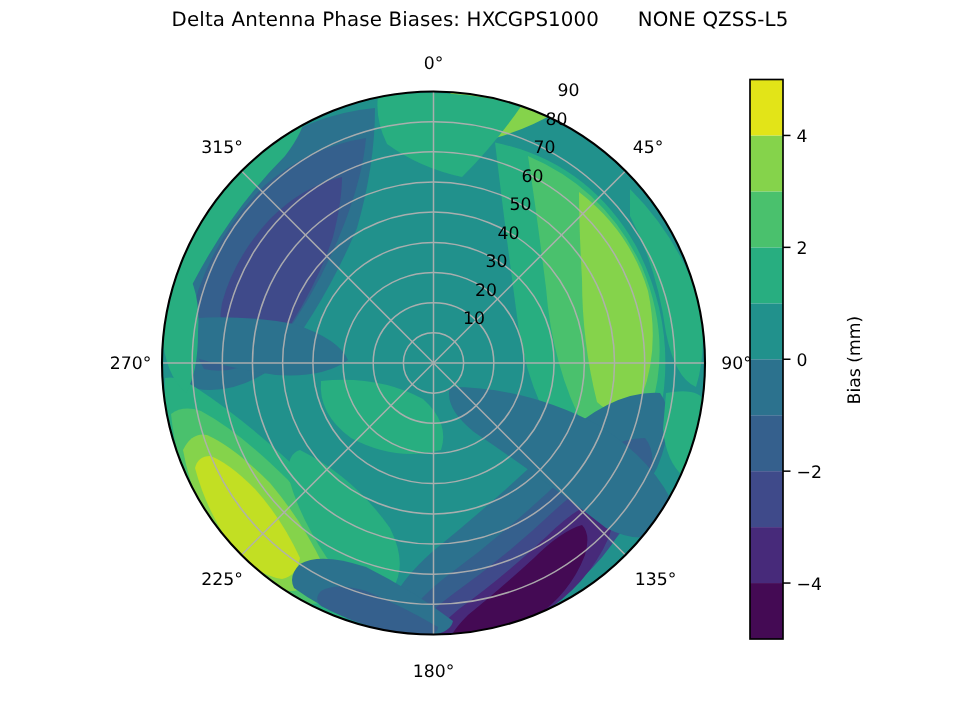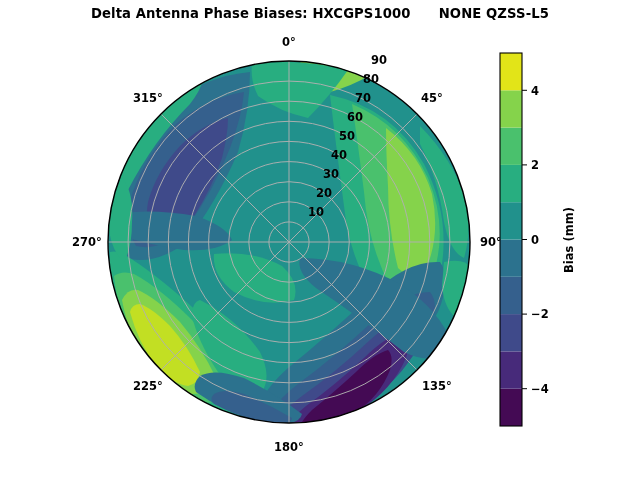--- a/index.html
+++ b/index.html
@@ -1,21 +1,21 @@
 <!DOCTYPE html>
 <html><head>
 <meta charset="utf-8">
 <style>
   html,body{margin:0;padding:0;}
   body{
     width:640px;height:480px;background:#ffffff;
     font-family:"DejaVu Sans","Liberation Sans",sans-serif;
     overflow:hidden;position:relative;
   }
-  #root{position:absolute;inset:0;font-weight:bold;}
+  #root{position:absolute;inset:0;}
   .title{
     position:absolute;left:0;top:6px;width:640px;
     text-align:center;font-size:13.2px;color:#000;
     letter-spacing:0.1px;white-space:pre;
   }
   .plot-wrap{position:absolute;left:0;top:0;width:640px;height:480px;}
   svg{display:block;}
   .axlabel{font-size:11.5px;fill:#000;font-family:"DejaVu Sans","Liberation Sans",sans-serif;}
   .rlabel{font-size:11.5px;fill:#000;font-family:"DejaVu Sans","Liberation Sans",sans-serif;}
   .cblabel{font-size:11.5px;fill:#000;font-family:"DejaVu Sans","Liberation Sans",sans-serif;}

